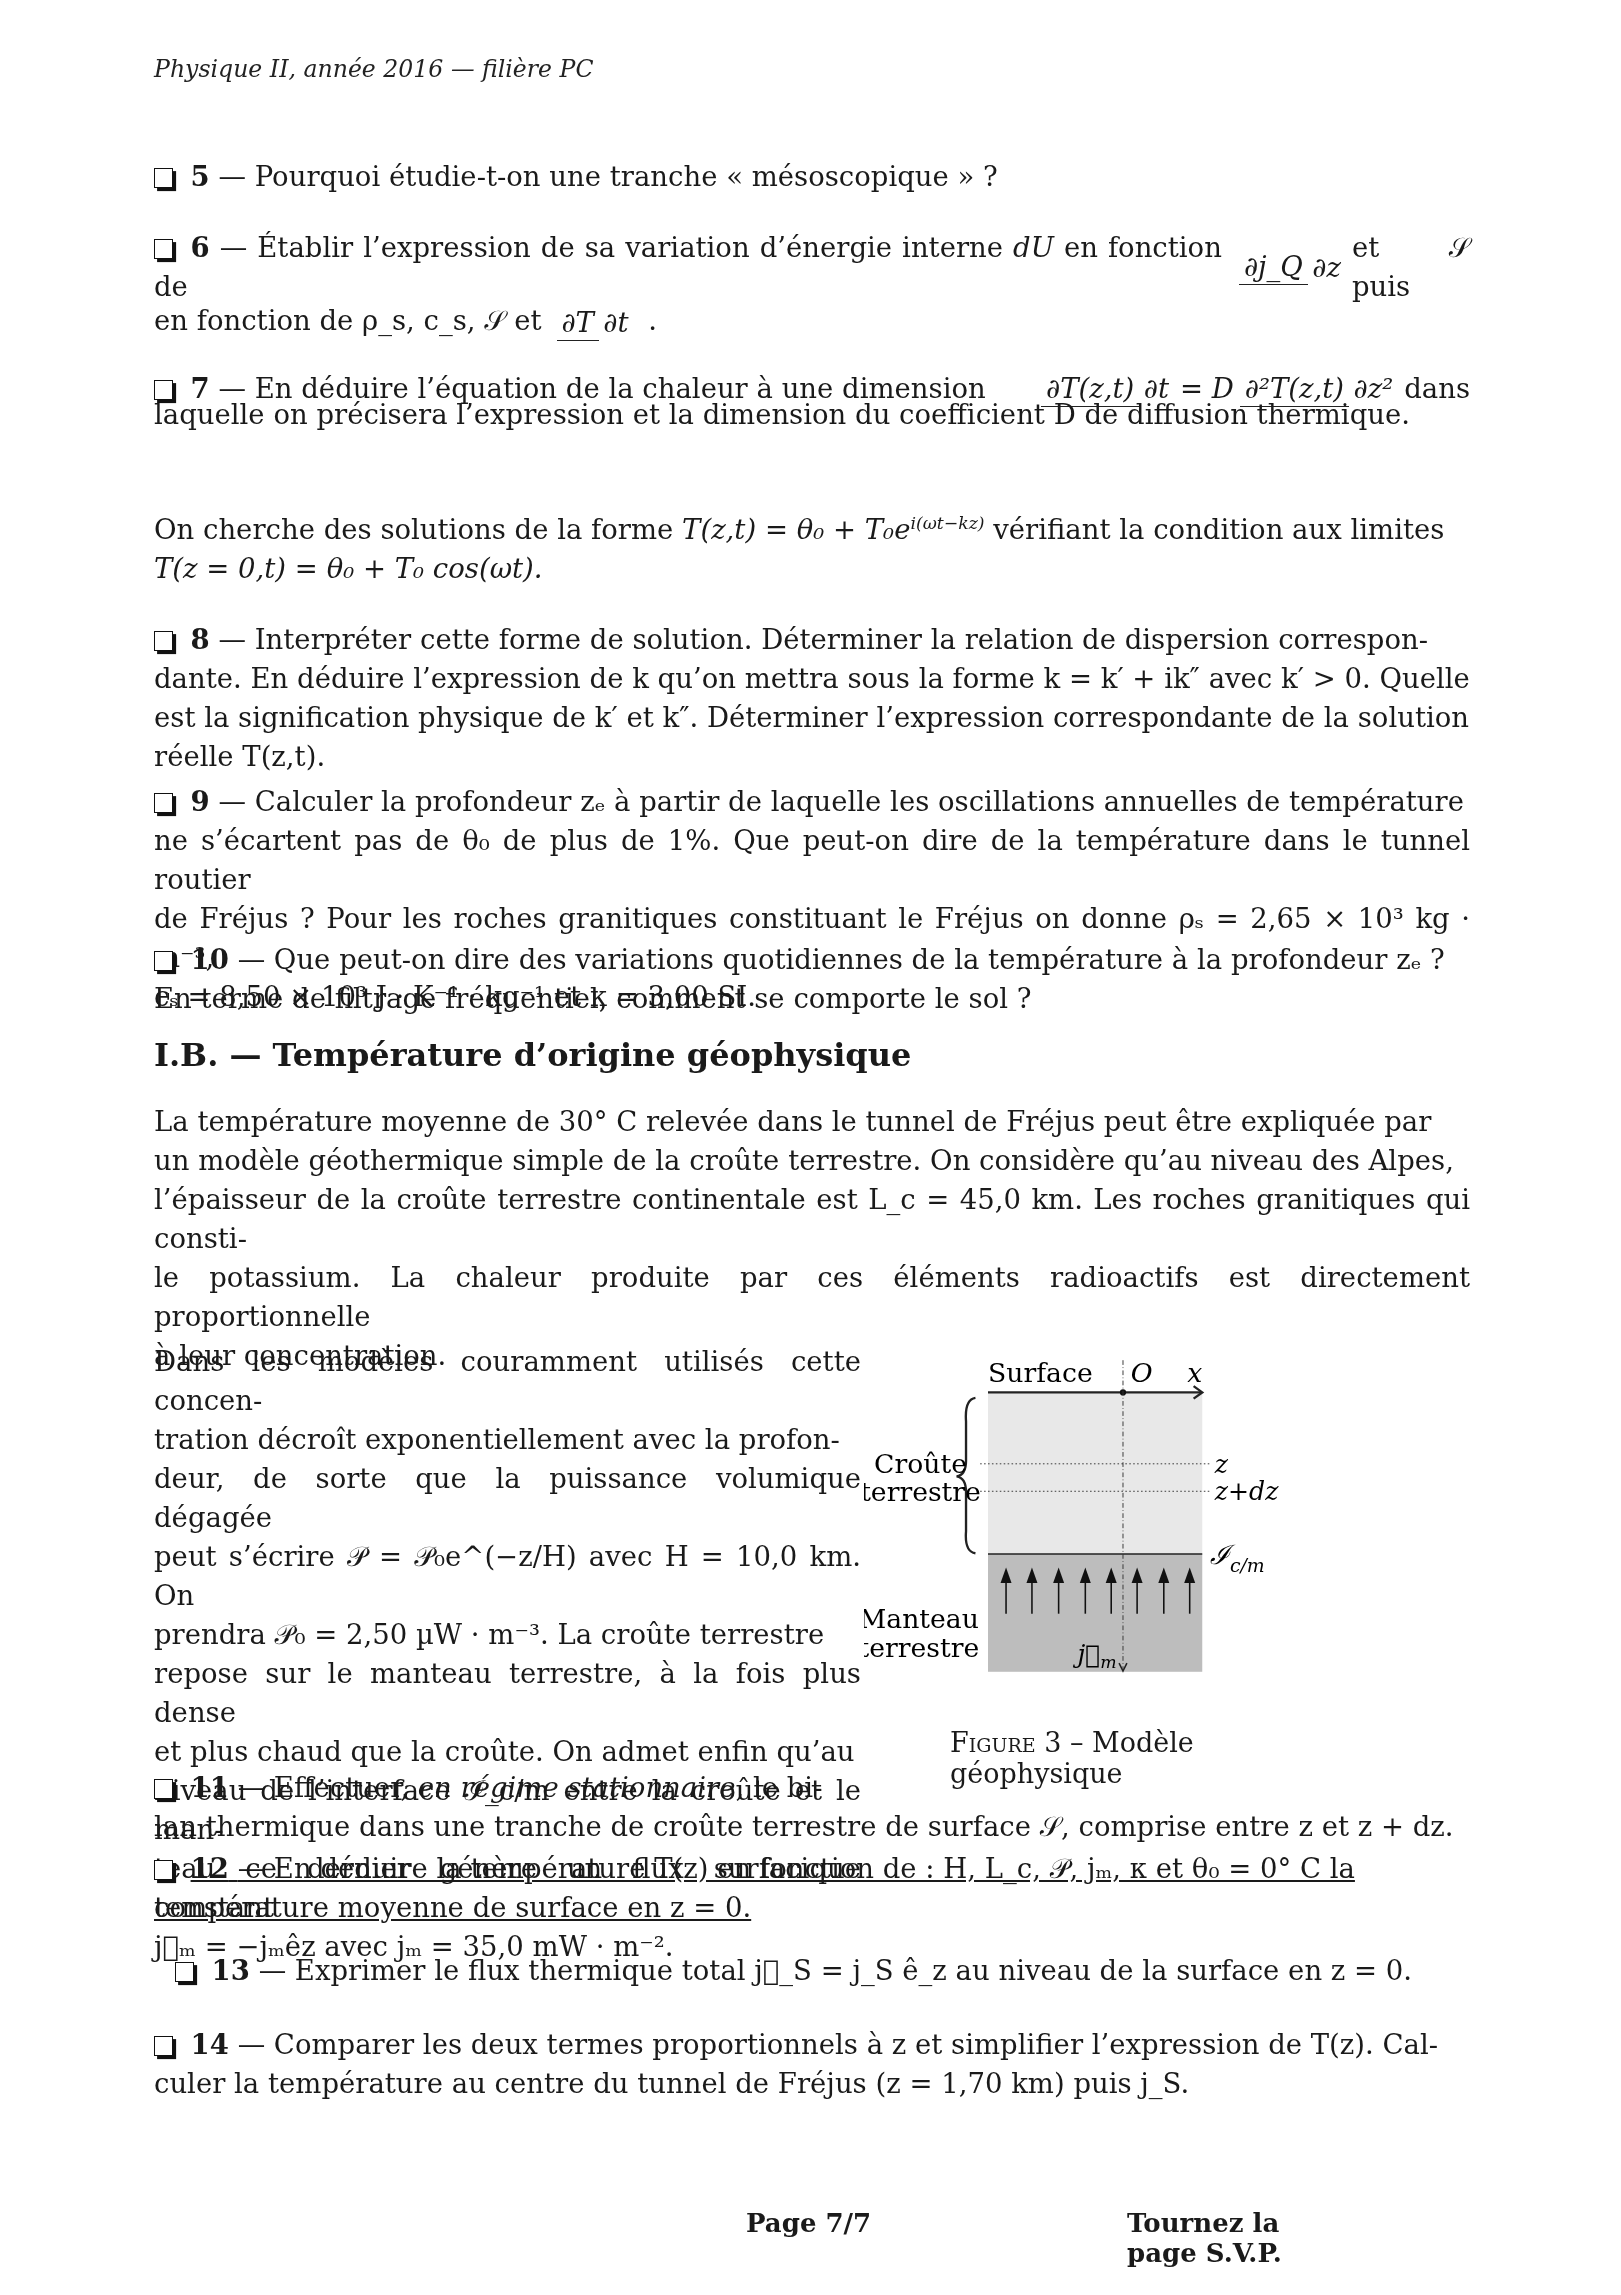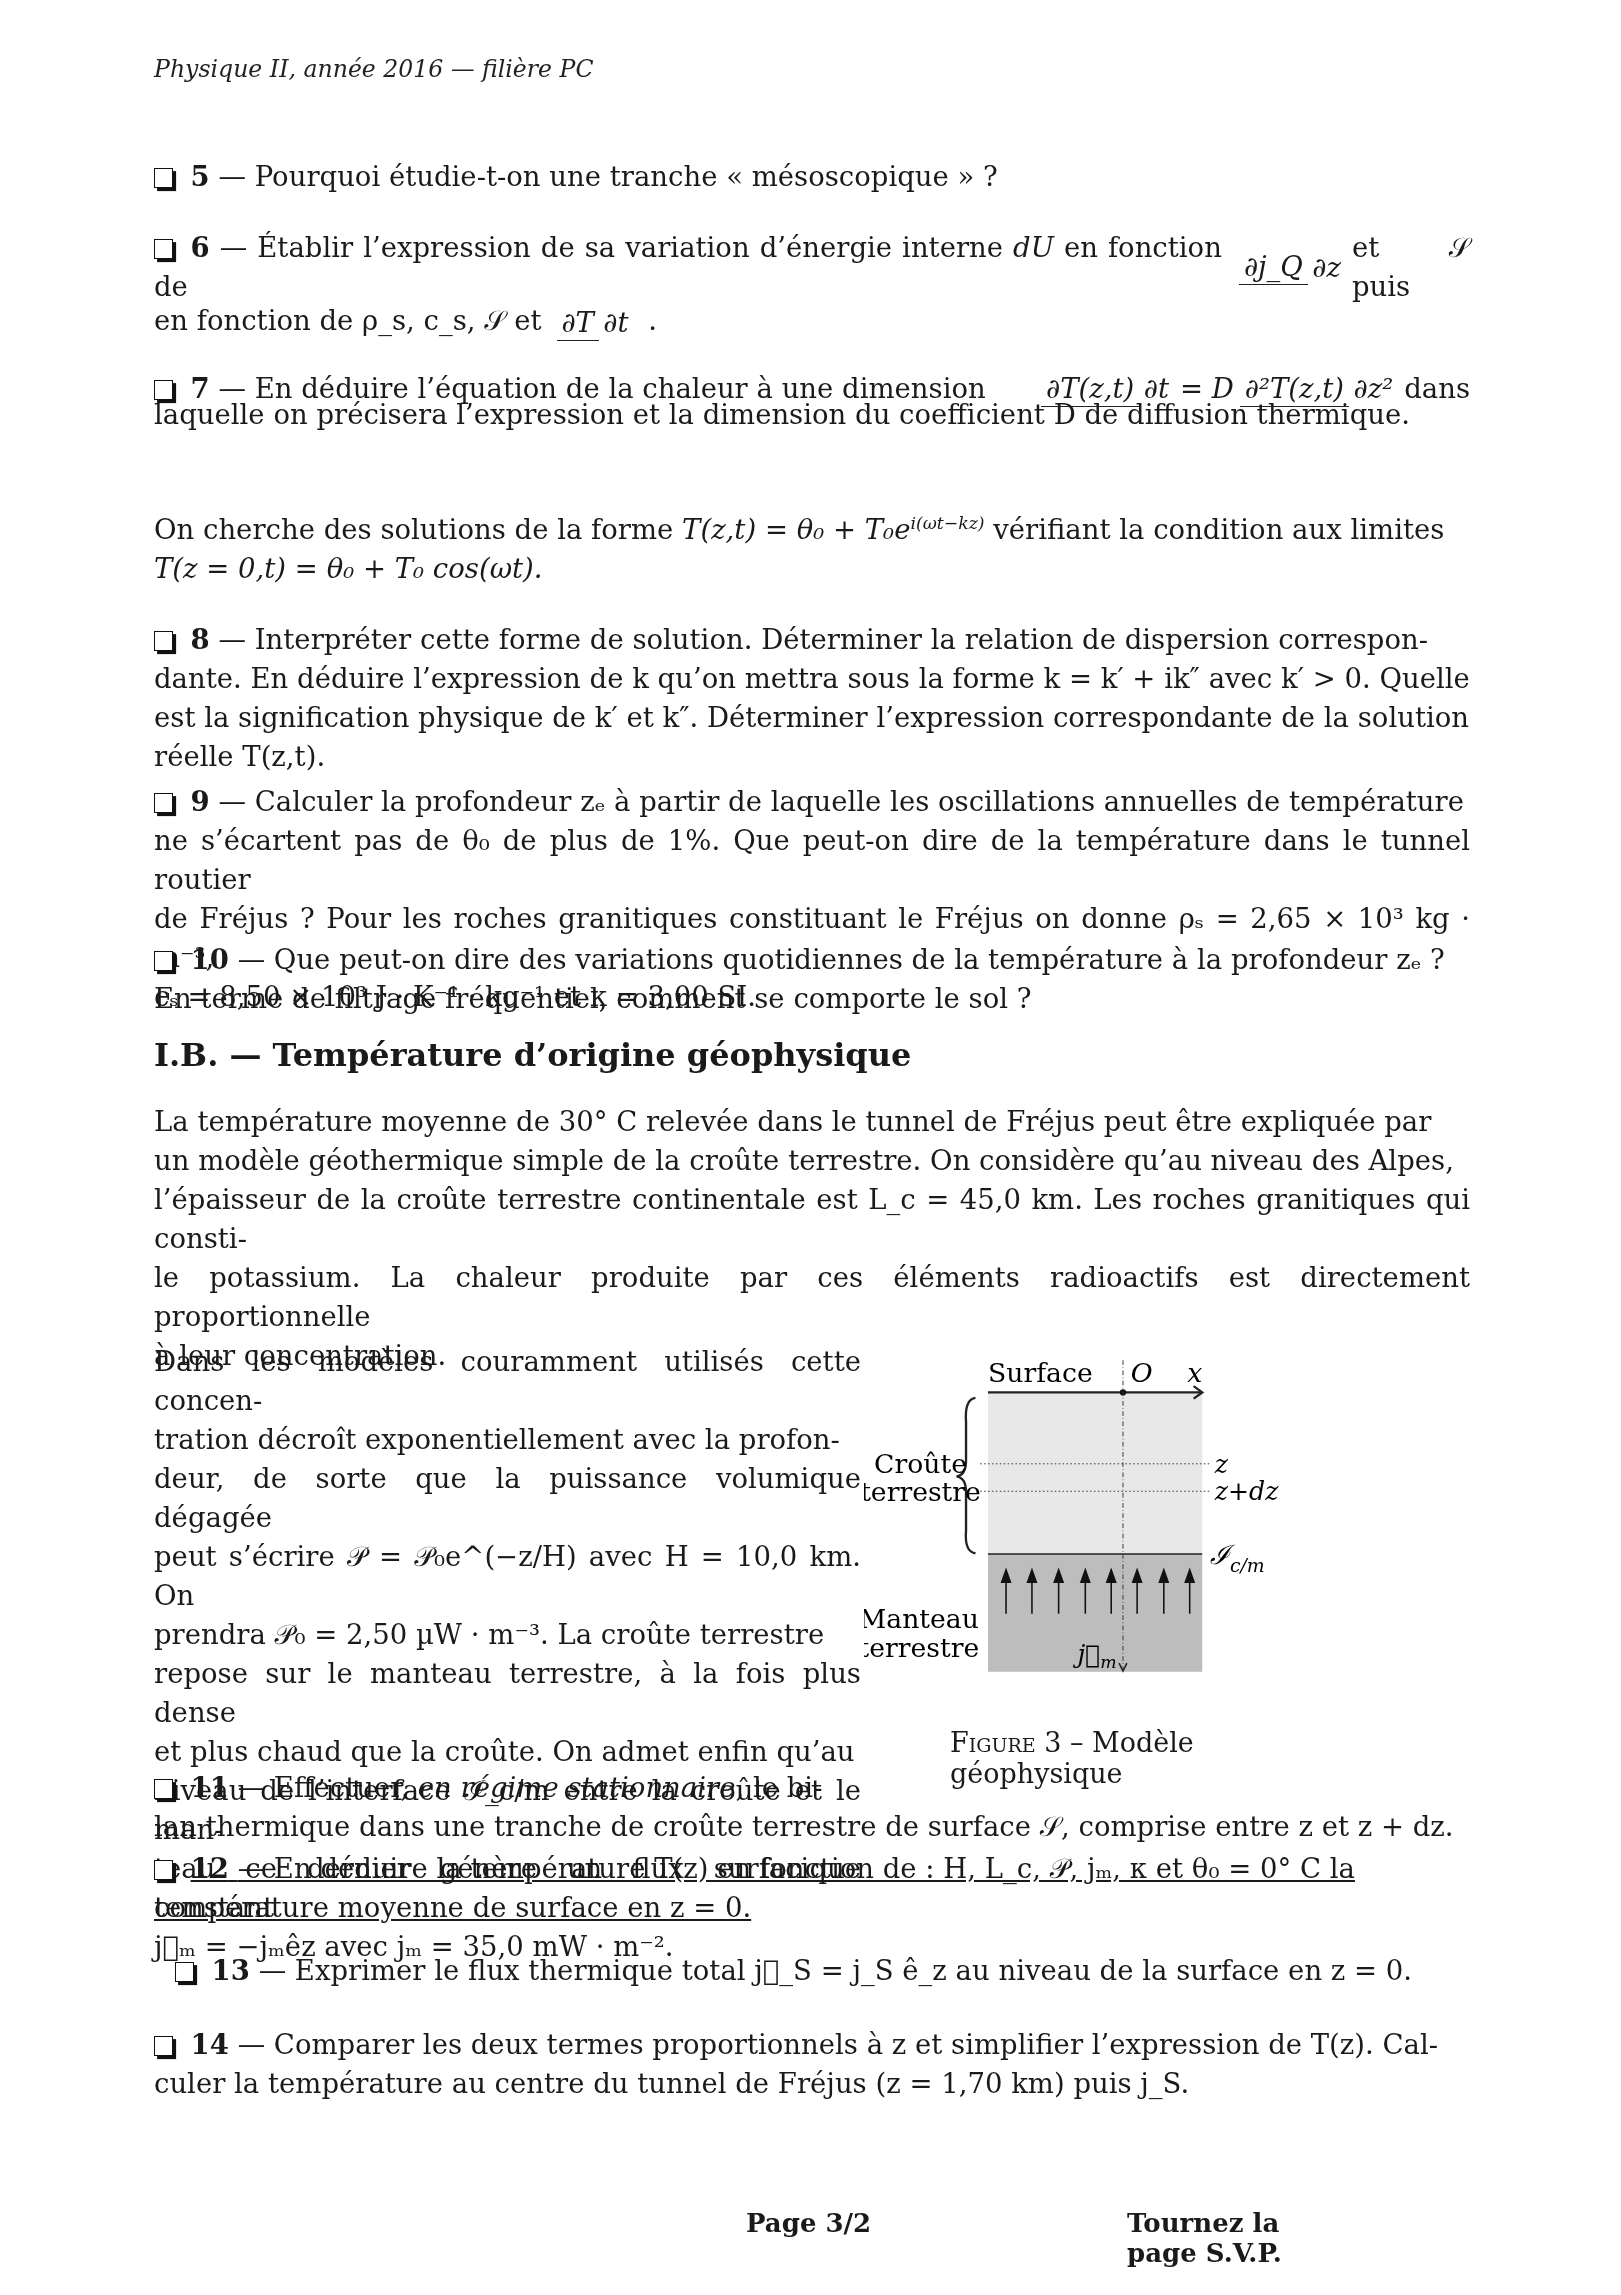--- a/index.html
+++ b/index.html
@@ -185,16 +185,16 @@
 
   <div class="block" style="top:1951px;padding-left:21px;">
     <div><span class="box"></span><span class="qnum">13</span> <span>— Exprimer le flux thermique total j⃗_S = j_S ê_z au niveau de la surface en z = 0.</span></div>
   </div>
 
   <div class="block" style="top:2025px;">
     <div><span class="box"></span><span class="qnum">14</span> <span>— Comparer les deux termes proportionnels à z et simplifier l’expression de T(z). Cal-</span></div>
     <div>culer la température au centre du tunnel de Fréjus (z = 1,70 km) puis j_S.</div>
   </div>
 
-  <div class="footer-page">Page 3/2</div>
+  <div class="footer-page">Page 7/7</div>
   <div class="footer-turn">Tournez la page S.V.P.</div>
 </div>
 
 
 </body></html>

